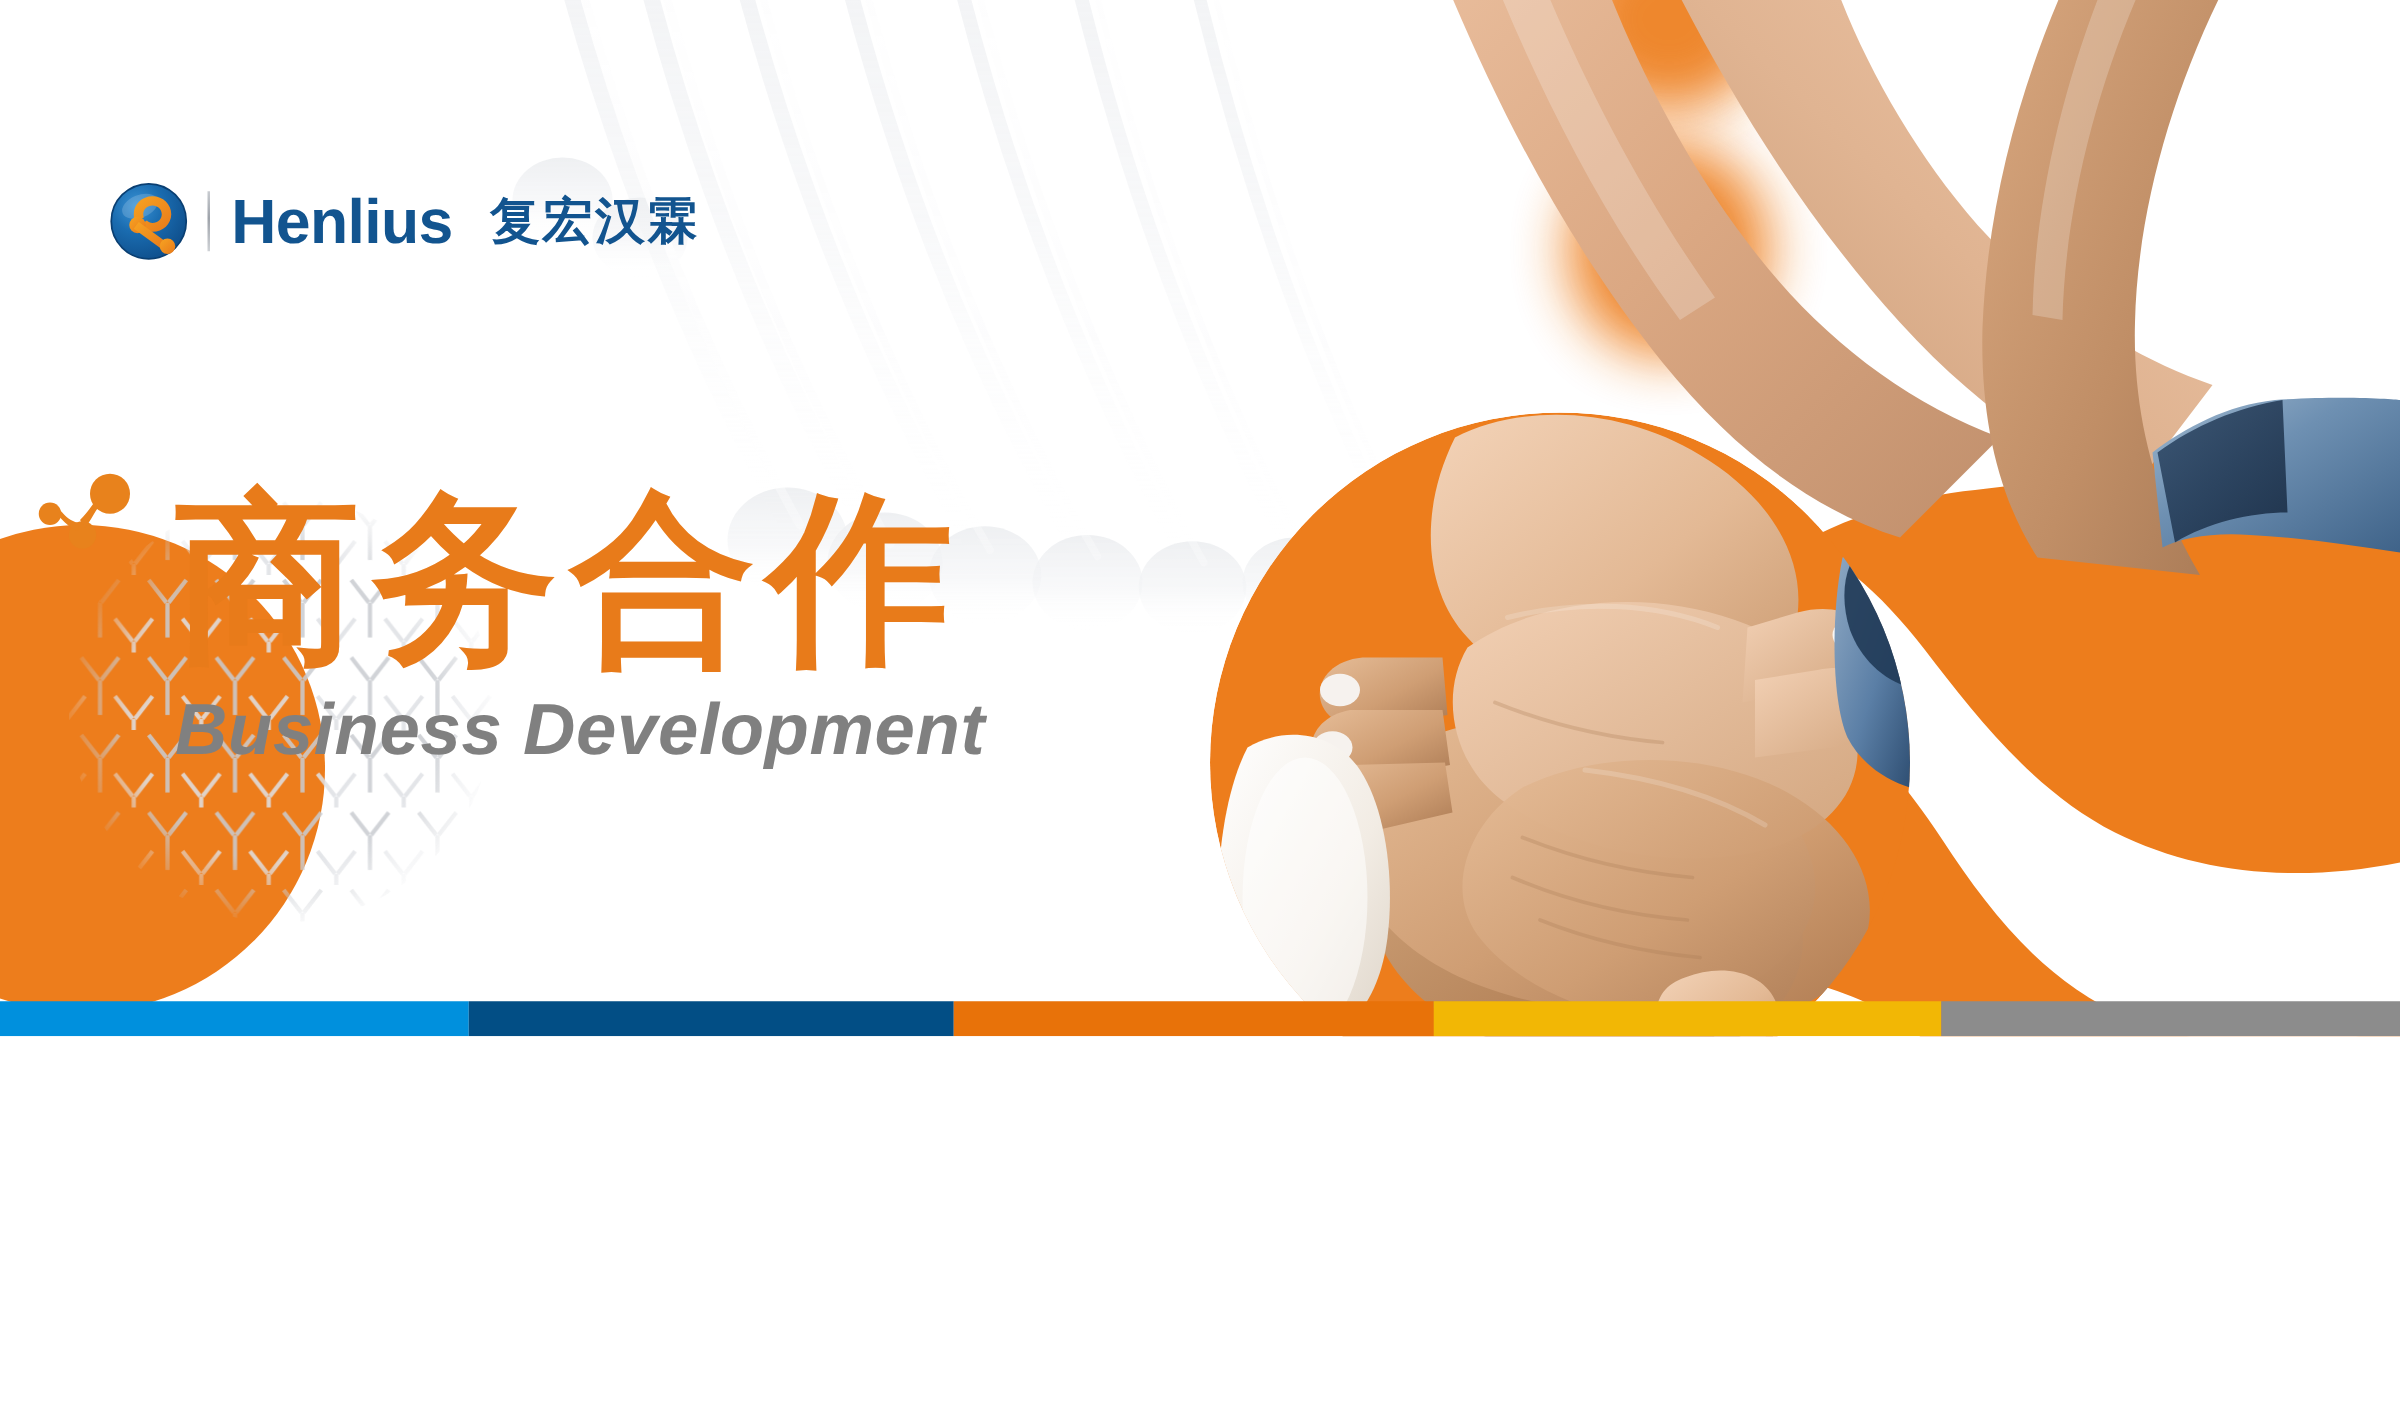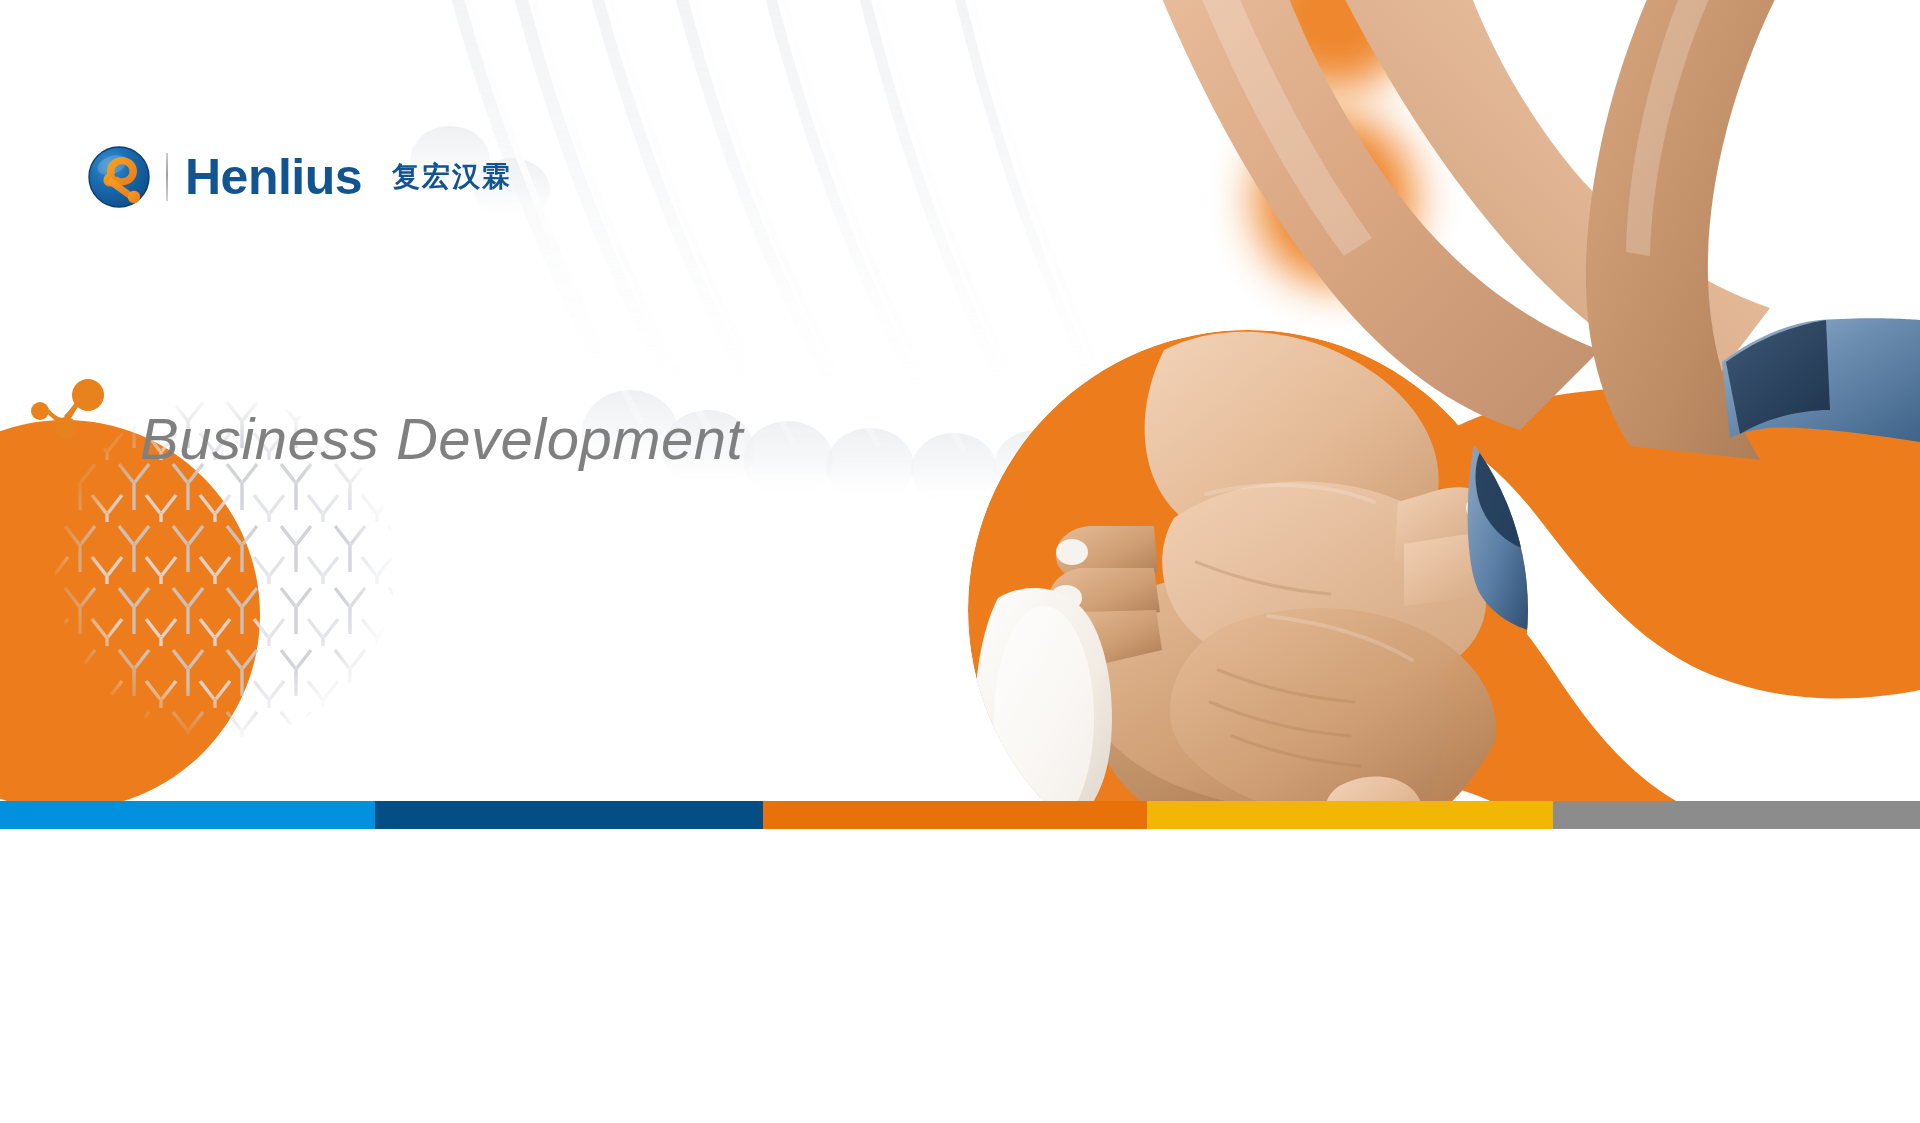--- a/index.html
+++ b/index.html
@@ -88,35 +88,35 @@
   .logo-divider {
     width:2px; height:48px; margin:0 17px 0 16px;
     background:linear-gradient(180deg,#c9ccd1 0%,#9ea3aa 45%,#cfd2d6 100%);
     flex:0 0 2px;
   }
   .logo-wordmark {
     font-size:50px; font-weight:700; letter-spacing:-0.5px;
     color:#12548F; line-height:1; white-space:nowrap;
   }
   .logo-cn {
-    font-size:28px; font-weight:700; color:#12548F;
+    font-size:40px; font-weight:700; color:#12548F;
     margin-left:30px; letter-spacing:2px; line-height:1; white-space:nowrap;
     font-family:"DejaVu Sans","Liberation Sans",sans-serif;
   }
 
   
   .title-block { position:absolute; left:140px; top:385px; width:820px; }
   .title-cn {
     font-size:148px; font-weight:700; line-height:1.06;
     color:#E87B1A; letter-spacing:10px; white-space:nowrap;
     font-family:"DejaVu Sans","Liberation Sans",sans-serif;
   }
   .title-en {
-    margin-top:20px;
-    font-size:58px; font-weight:400; font-style:italic;
+    margin-top:8px;
+    font-size:58px; font-weight:700; font-style:italic;
     color:#808080; letter-spacing:0.5px; white-space:nowrap;
     font-family:"Liberation Sans","DejaVu Sans",sans-serif;
   }
 
   
   .bottom-bar {
     position:absolute; left:0; bottom:0;
     width:1920px; height:28px;
     display:flex;
   }
@@ -422,20 +422,21 @@
     </svg>
 
     <div class="logo-divider"></div>
 
     <div class="logo-wordmark">Henlius</div>
 
     <div class="logo-cn">复宏汉霖</div>
   </div>
 
   <div class="title-block">
+    <div class="title-cn">商务合作</div>
     <div class="title-en">Business Development</div>
   </div>
 
   <div class="bottom-bar">
     <div class="bar-seg" style="background: rgb(0, 144, 221); width: 375px; flex: 0 0 375px;"></div>
     <div class="bar-seg" style="background: rgb(2, 78, 133); width: 388px; flex: 0 0 388px;"></div>
     <div class="bar-seg" style="background: rgb(232, 114, 9); width: 384px; flex: 0 0 384px;"></div>
     <div class="bar-seg" style="background: rgb(242, 183, 5); width: 406px; flex: 0 0 406px;"></div>
     <div class="bar-seg" style="background: rgb(140, 140, 140); width: 367px; flex: 0 0 367px;"></div>
   </div>

